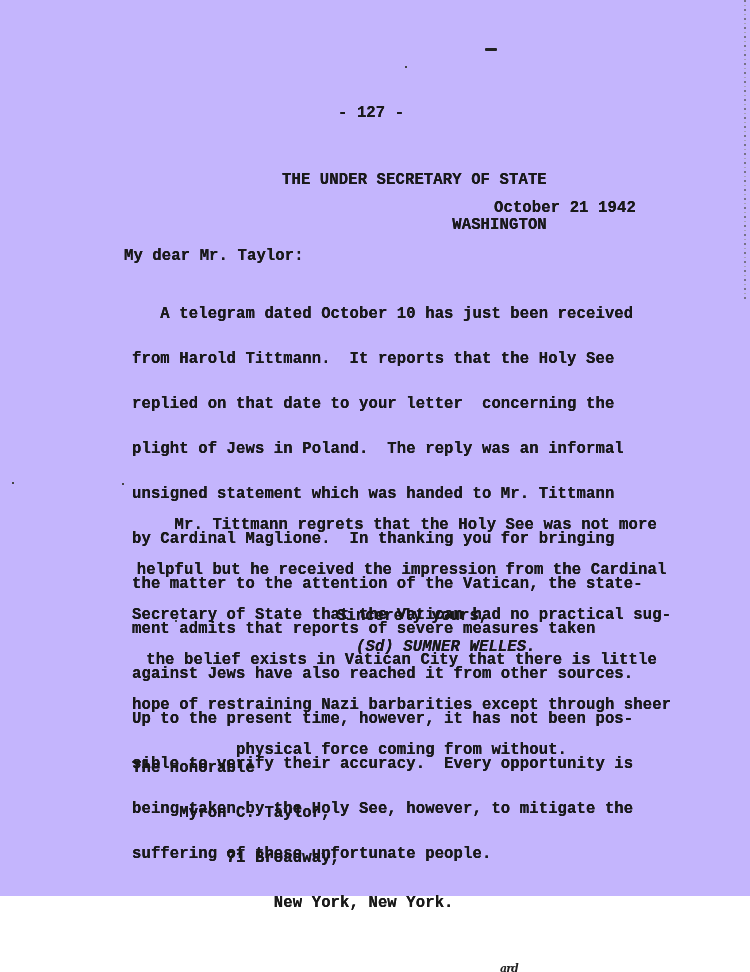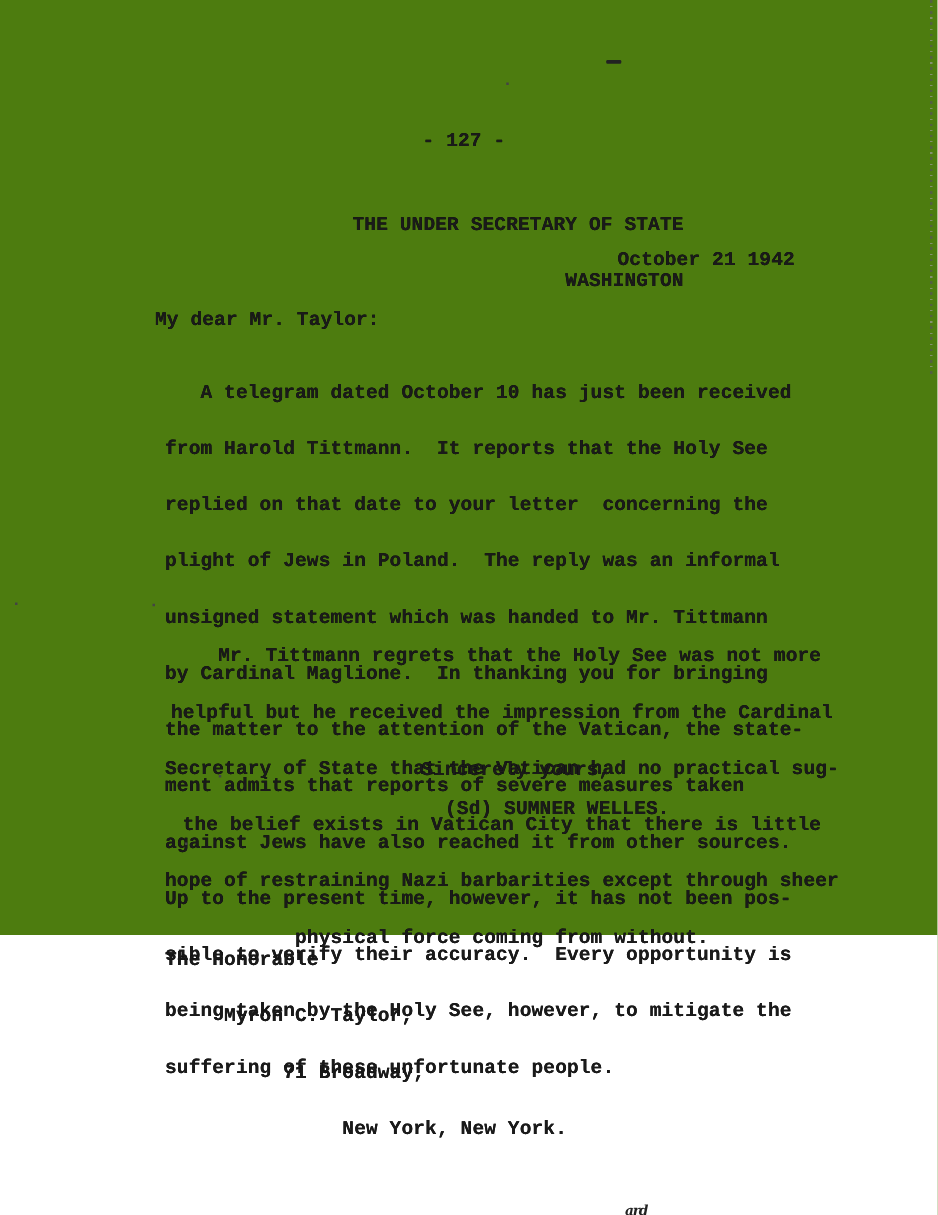--- a/index.html
+++ b/index.html
@@ -11,22 +11,22 @@
       width: 750px;
       height: 972px;
       position: relative;
       overflow: hidden;
       font-family: "Liberation Mono", "DejaVu Sans Mono", monospace;
       color: #111111;
     }
     .page {
       position: absolute;
       left: 0; top: 0;
-      width: 750px; height: 748px;
-      background: #4d7c0f;
+      width: 750px; height: 896px;
+      background: #c4b5fd;
     }
     .tw {
       position: absolute;
       font-size: 15.6px;
       line-height: 15px;
       white-space: pre;
       letter-spacing: 0.1px;
       font-weight: bold;
       color: #1a1a1a;
       text-shadow: 0 0 0.4px #000;
@@ -34,21 +34,21 @@
     .page-number { left: 338px; top: 106px; }
     .letterhead { left: 282px; top: 143px; text-align: right; }
     .letterhead div { line-height: 15px; }
     .date { left: 494px; top: 201px; }
     .salutation { left: 124px; top: 249px; }
     .para { left: 132px; }
     .para div { line-height: 15px; height: 15px; }
     .para1 { top: 277px; }
     .para2 { top: 488px; text-align: center; }
     .closing { left: 337px; top: 609px; }
-    .signature { left: 356px; top: 640px; }
+    .signature { left: 356px; top: 640px; font-style: italic; }
     .addr { left: 132px; top: 731px; }
     .addr div { line-height: 15px; height: 15px; }
     .binding-edge {
       position: absolute;
       right: 4px; top: 0;
       width: 2px; height: 300px;
       background: repeating-linear-gradient(to bottom, #555 0 2px, transparent 2px 5px, #999 5px 6px, transparent 6px 9px);
       opacity: 0.7;
     }
     .top-mark {

